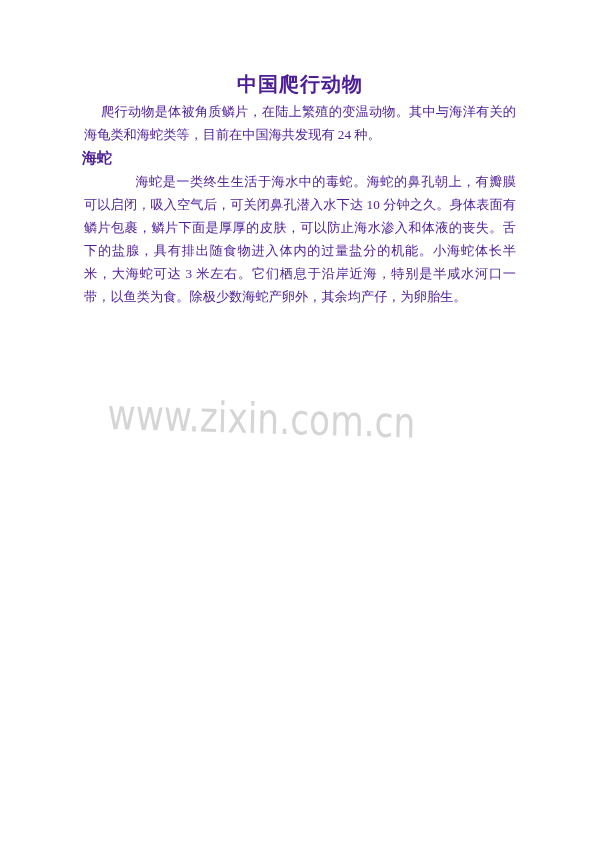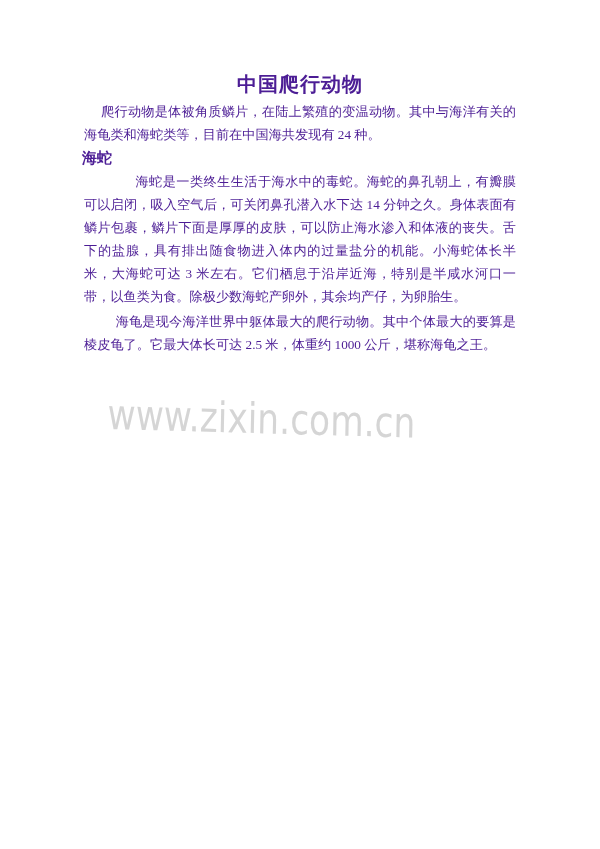--- a/index.html
+++ b/index.html
@@ -80,21 +80,20 @@
 <div class="page">
 
   <div class="watermark">www.zixin.com.cn</div>
 
   <h1 class="doc-title">中国爬行动物</h1>
 
   <p class="body-para intro">爬行动物是体被角质鳞片，在陆上繁殖的变温动物。其中与海洋有关的海龟类和海蛇类等，目前在中国海共发现有 24 种。</p>
 
   <h2 class="sec-heading h2-snake">海蛇</h2>
 
-  <p class="body-para p-a">海蛇是一类终生生活于海水中的毒蛇。海蛇的鼻孔朝上，有瓣膜可以启闭，吸入空气后，可关闭鼻孔潜入水下达 14 分钟之久。身体表面有鳞片包裹，鳞片下面是厚厚的皮肤，可以防止海水渗入和体液的丧失。舌下的盐腺，具有排出随食物进入体内的过量盐分的机能。小海蛇体长半米，大海蛇可达 3 米左右。它们栖息于沿岸近海，特别是半咸水河口一带，以鱼类为食。除极少数海蛇产卵外，其余均产仔，为卵胎生。</p>
+  <p class="body-para p-a">海蛇是一类终生生活于海水中的毒蛇。海蛇的鼻孔朝上，有瓣膜可以启闭，吸入空气后，可关闭鼻孔潜入水下达 10 分钟之久。身体表面有鳞片包裹，鳞片下面是厚厚的皮肤，可以防止海水渗入和体液的丧失。舌下的盐腺，具有排出随食物进入体内的过量盐分的机能。小海蛇体长半米，大海蛇可达 3 米左右。它们栖息于沿岸近海，特别是半咸水河口一带，以鱼类为食。除极少数海蛇产卵外，其余均产仔，为卵胎生。</p>
 
 
 
 
-  <p class="body-para p-d">海龟是现今海洋世界中躯体最大的爬行动物。其中个体最大的要算是棱皮龟了。它最大体长可达 2.5 米，体重约 1000 公斤，堪称海龟之王。</p>
 
 
 </div>
 
 </body></html>

